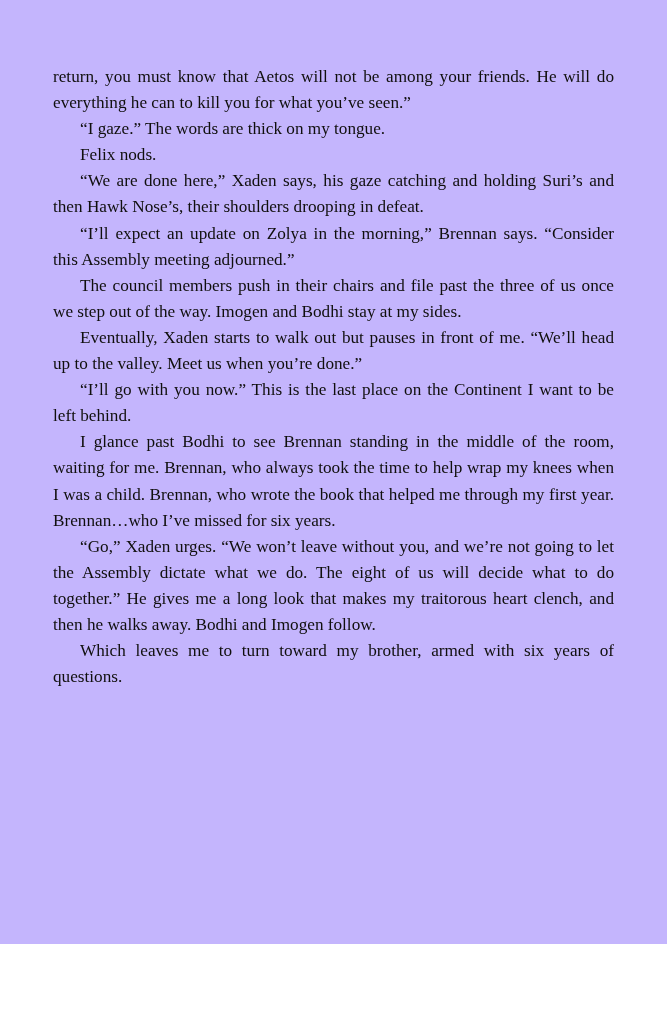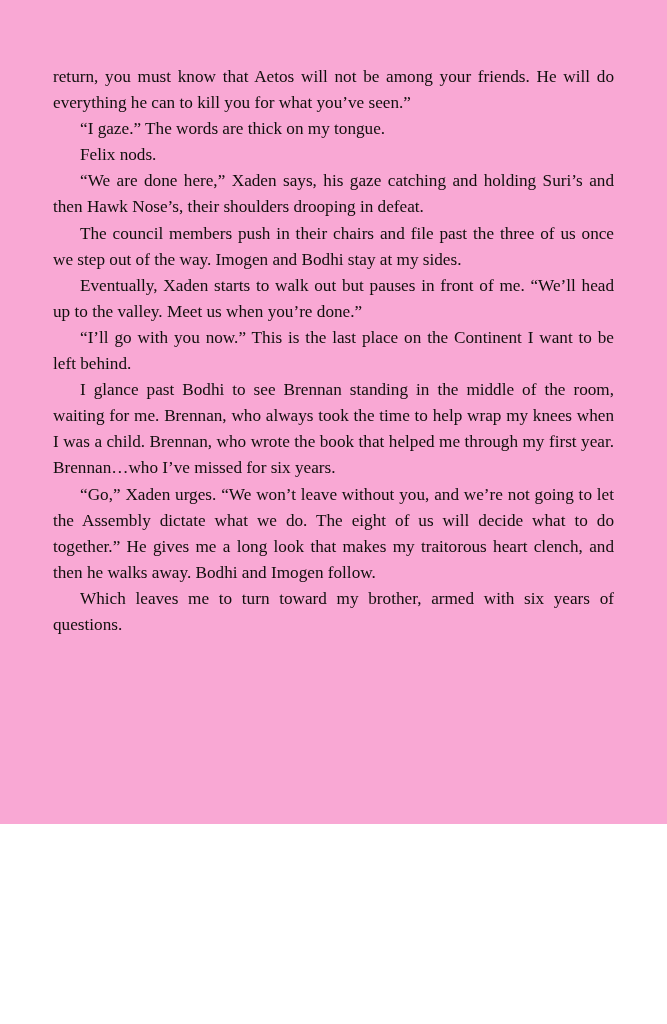--- a/index.html
+++ b/index.html
@@ -9,22 +9,22 @@
   }
   body {
     width: 667px;
     height: 1024px;
     overflow: hidden;
     font-family: "Liberation Serif", "DejaVu Serif", serif;
   }
   .page {
     position: relative;
     width: 667px;
-    height: 824px;
-    background: #f9a8d4;
+    height: 944px;
+    background: #c4b5fd;
     box-sizing: border-box;
   }
   .text-column {
     position: absolute;
     left: 53px;
     top: 64px;
     width: 561px;
   }
   .para {
     margin: 0;
@@ -44,20 +44,21 @@
 </style>
 </head>
 <body>
 
 <div class="page">
   <div class="text-column">
     <p class="para">return, you must know that Aetos will not be among your friends. He will do everything he can to kill you for what you’ve seen.”</p>
     <p class="para">“I gaze.” The words are thick on my tongue.</p>
     <p class="para">Felix nods.</p>
     <p class="para">“We are done here,” Xaden says, his gaze catching and holding Suri’s and then Hawk Nose’s, their shoulders drooping in defeat.</p>
+    <p class="para">“I’ll expect an update on Zolya in the morning,” Brennan says. “Consider this Assembly meeting adjourned.”</p>
     <p class="para">The council members push in their chairs and file past the three of us once we step out of the way. Imogen and Bodhi stay at my sides.</p>
     <p class="para">Eventually, Xaden starts to walk out but pauses in front of me. “We’ll head up to the valley. Meet us when you’re done.”</p>
     <p class="para">“I’ll go with you now.” This is the last place on the Continent I want to be left behind.</p>
     <p class="para">I glance past Bodhi to see Brennan standing in the middle of the room, waiting for me. Brennan, who always took the time to help wrap my knees when I was a child. Brennan, who wrote the book that helped me through my first year. Brennan…who I’ve missed for six years.</p>
     <p class="para">“Go,” Xaden urges. “We won’t leave without you, and we’re not going to let the Assembly dictate what we do. The eight of us will decide what to do together.” He gives me a long look that makes my traitorous heart clench, and then he walks away. Bodhi and Imogen follow.</p>
     <p class="para">Which leaves me to turn toward my brother, armed with six years of questions.</p>
   </div>
 </div>
 
 </body></html>

